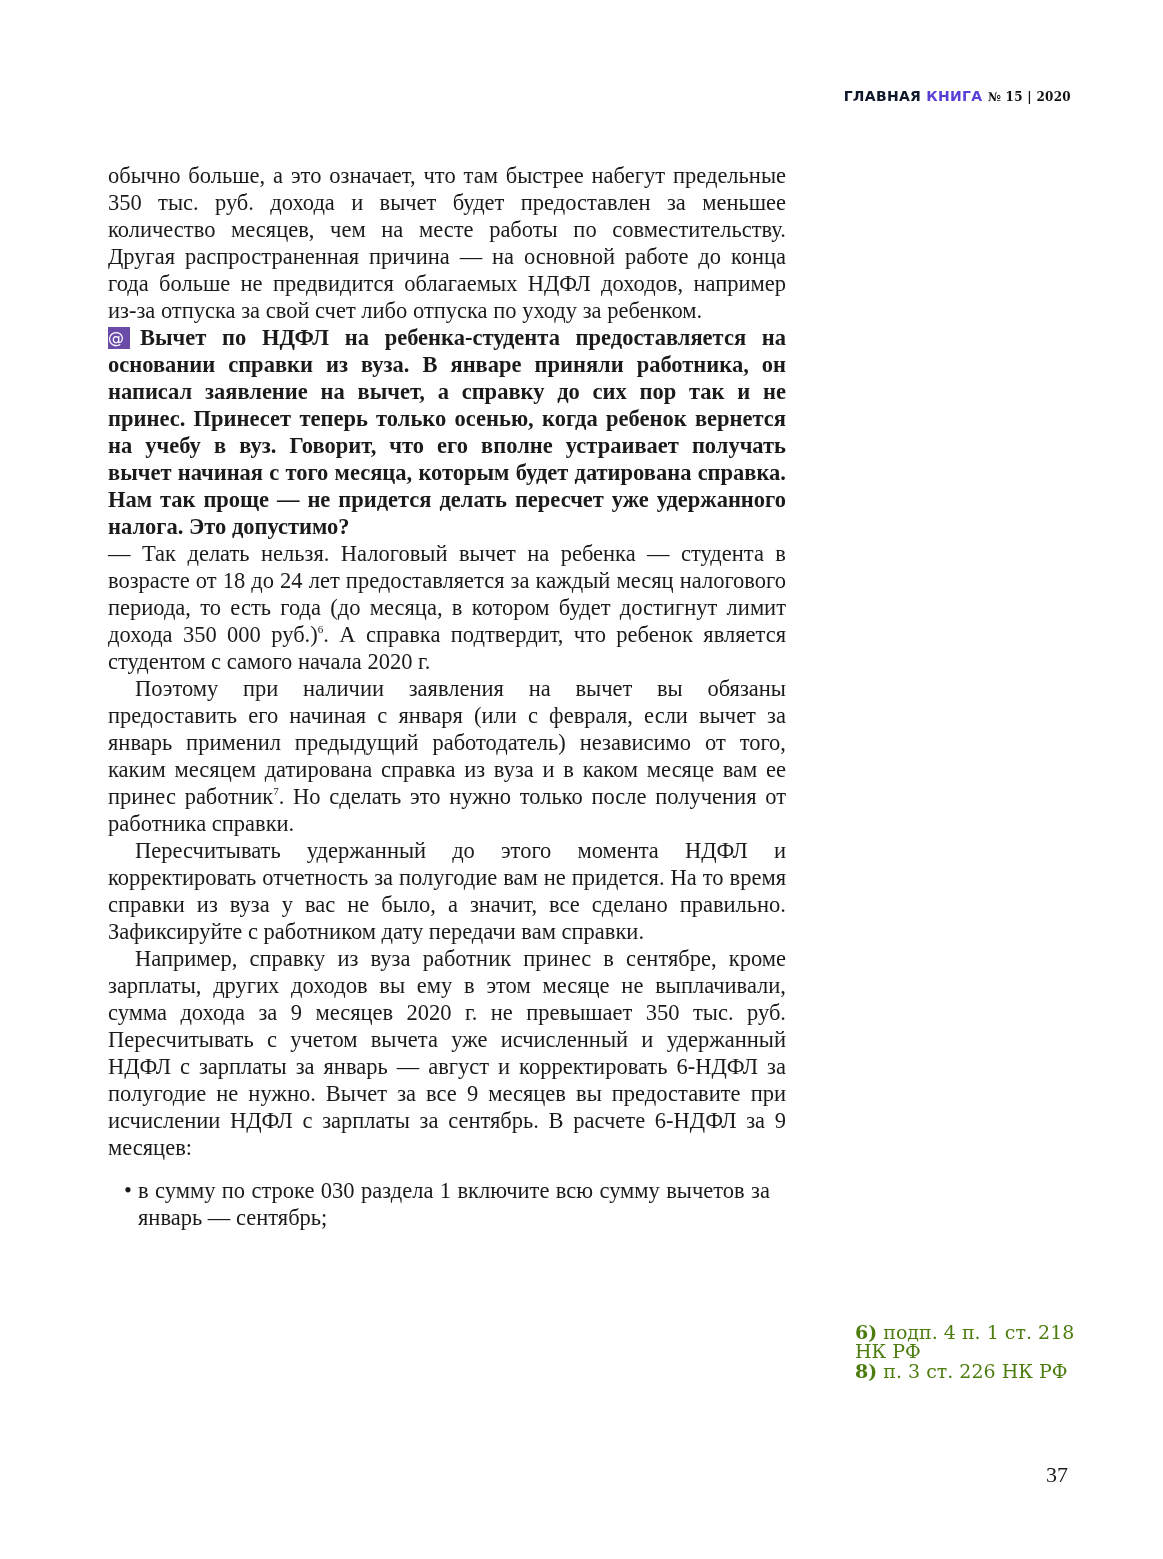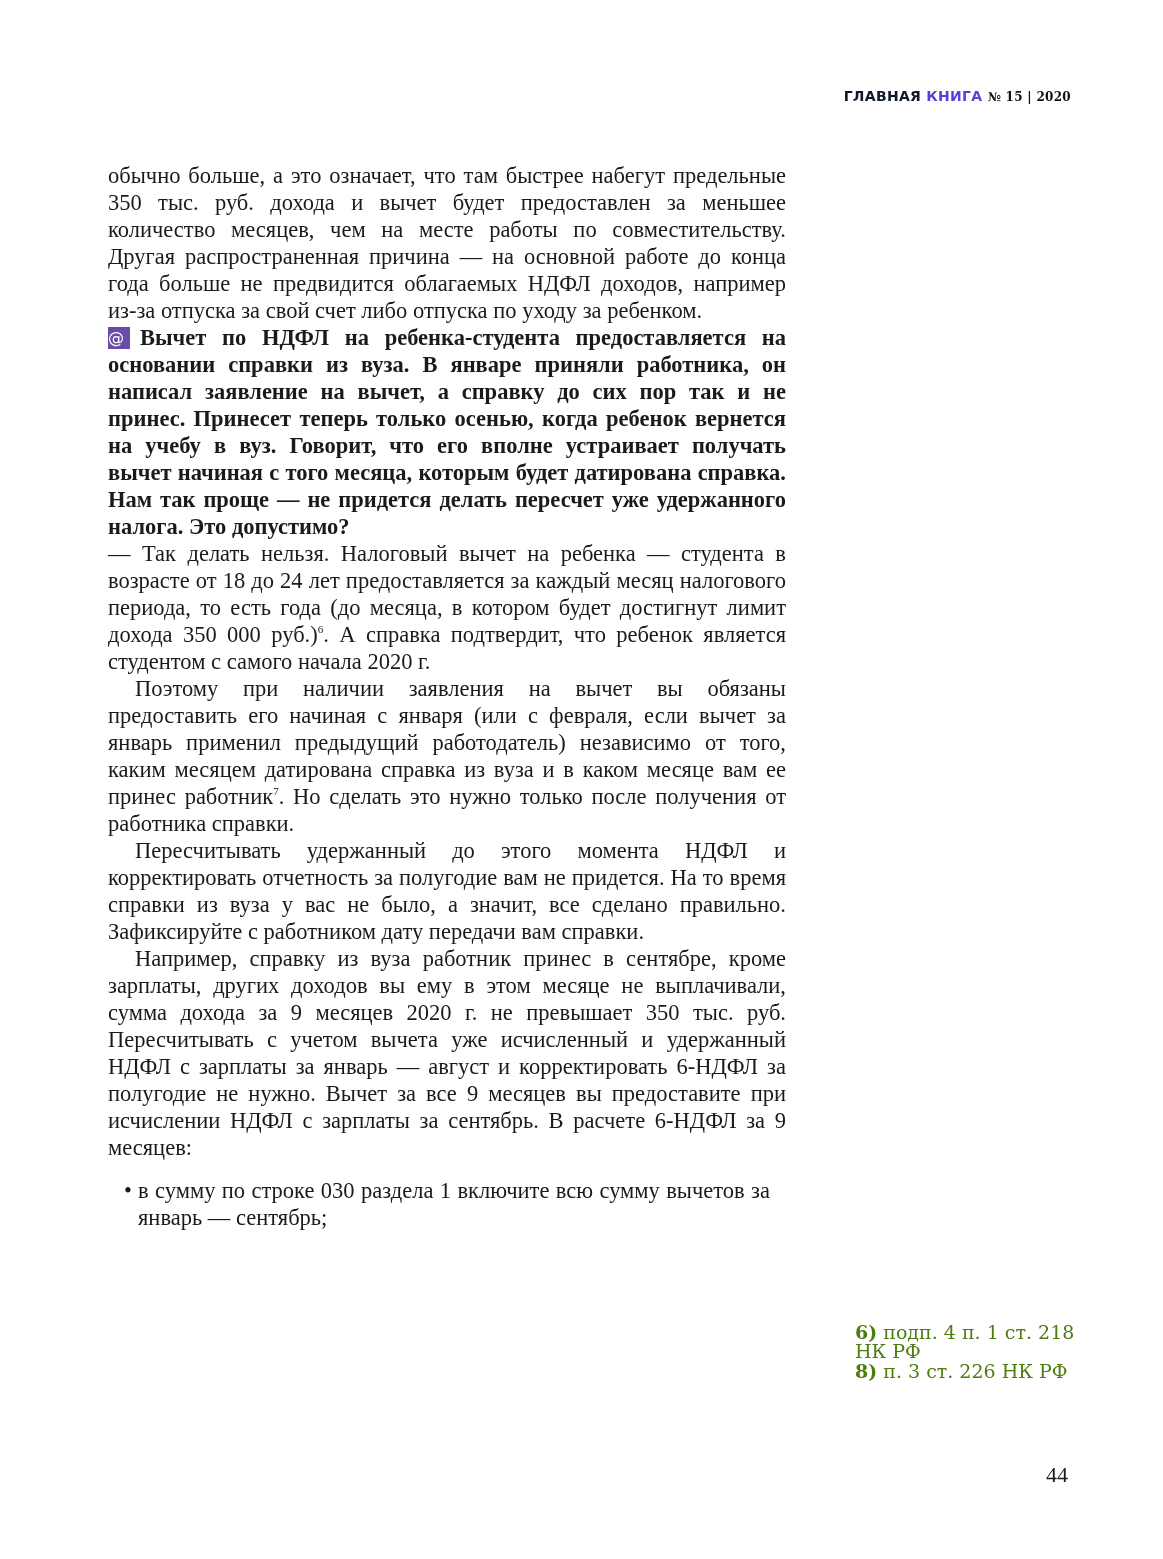--- a/index.html
+++ b/index.html
@@ -75,13 +75,13 @@
   <ul class="bullet-list">
     <li>в сумму по строке 030 раздела 1 включите всю сумму вычетов за январь — сентябрь;</li>
   </ul>
 </div>
 
 <div class="footnotes">
   <div class="fn"><b>6)</b> <span>подп. 4 п. 1 ст. 218 НК РФ</span></div>
   <div class="fn"><b>8)</b> <span>п. 3 ст. 226 НК РФ</span></div>
 </div>
 
-<div class="page-number">44</div>
+<div class="page-number">37</div>
 
 </body></html>

